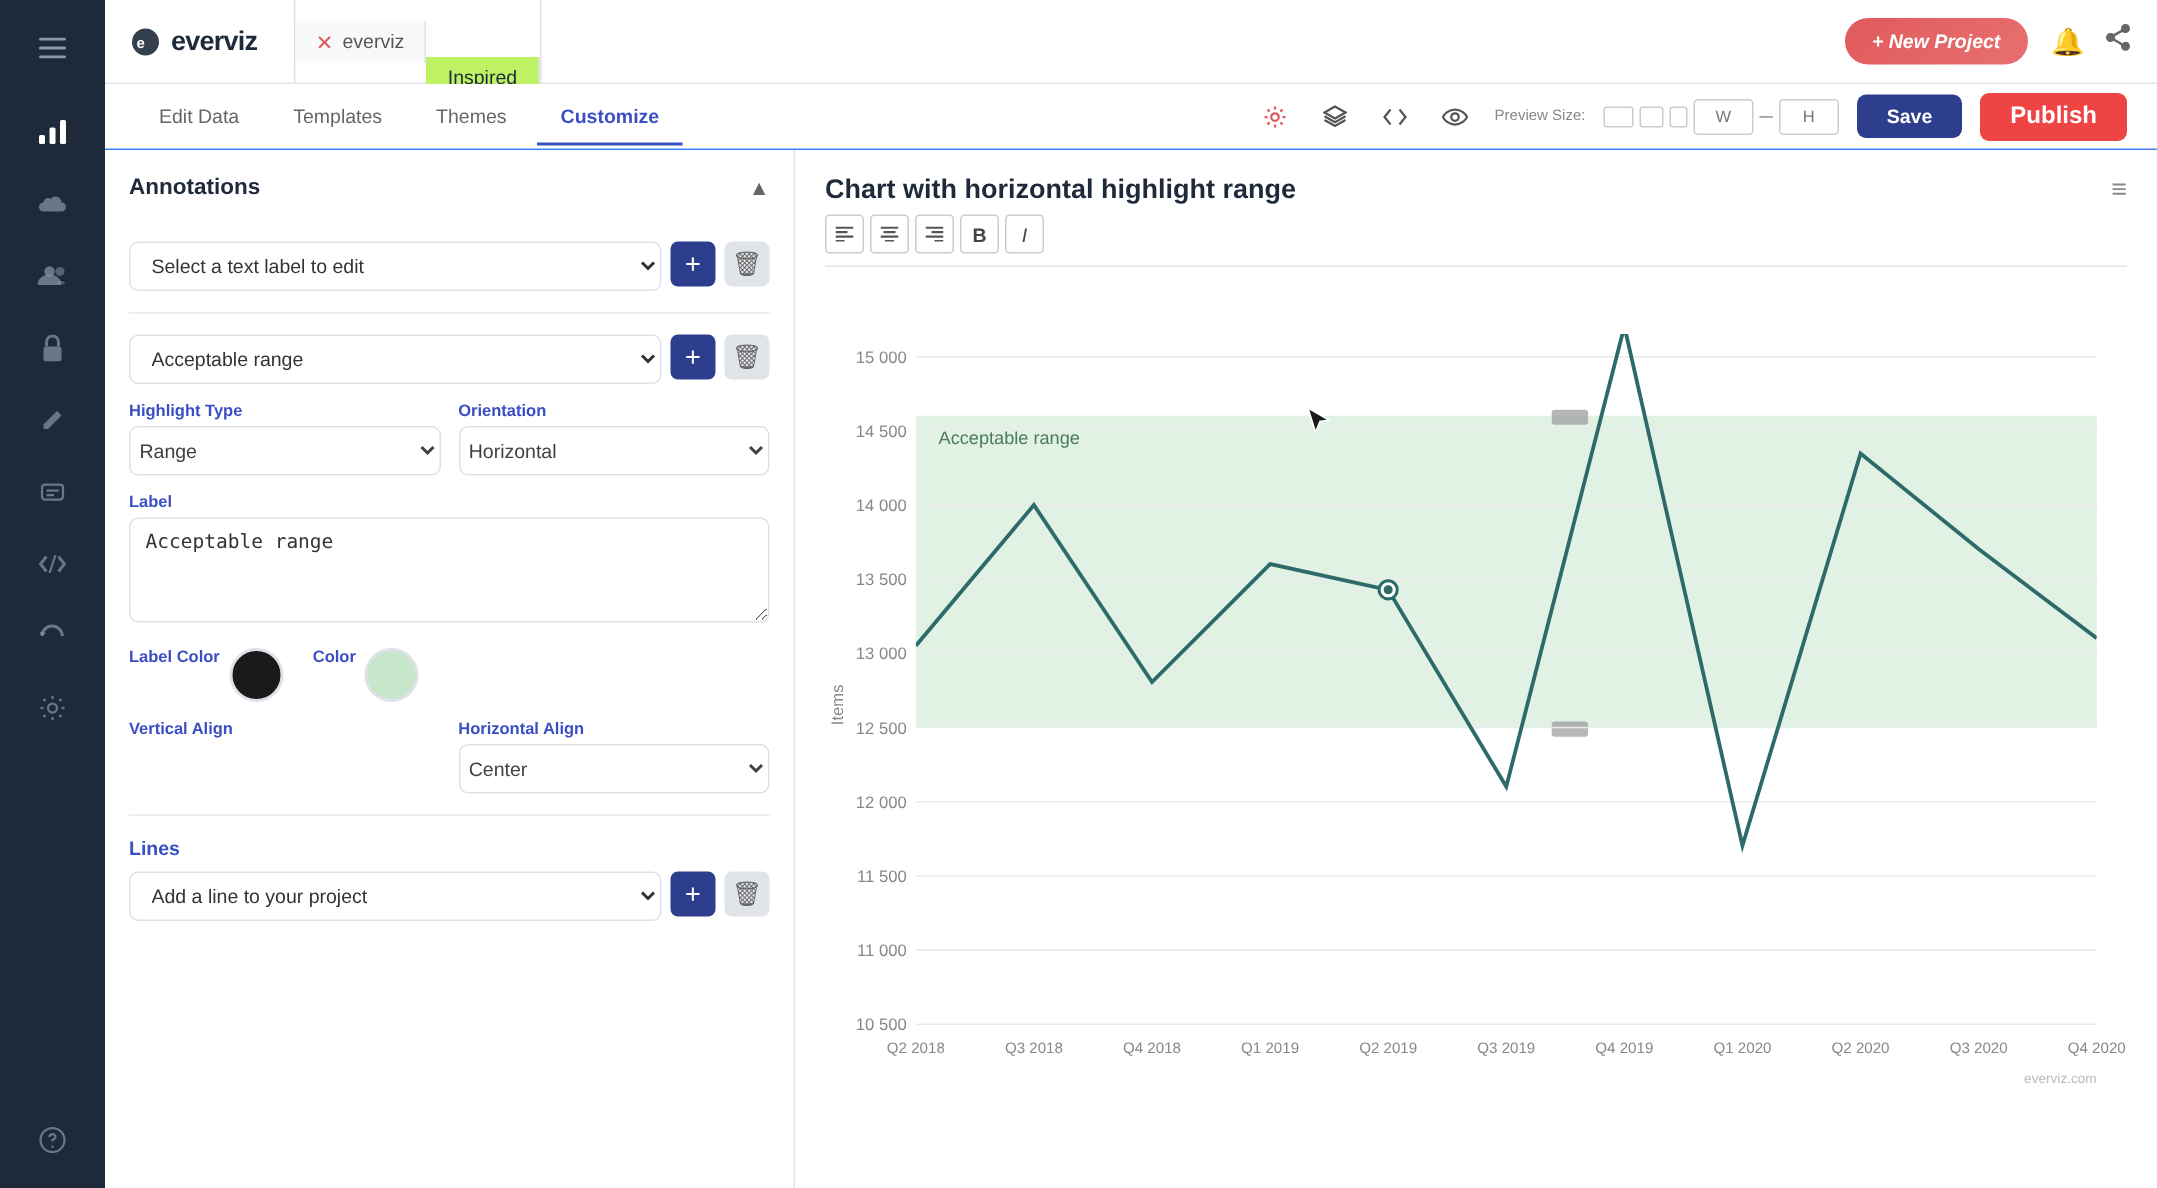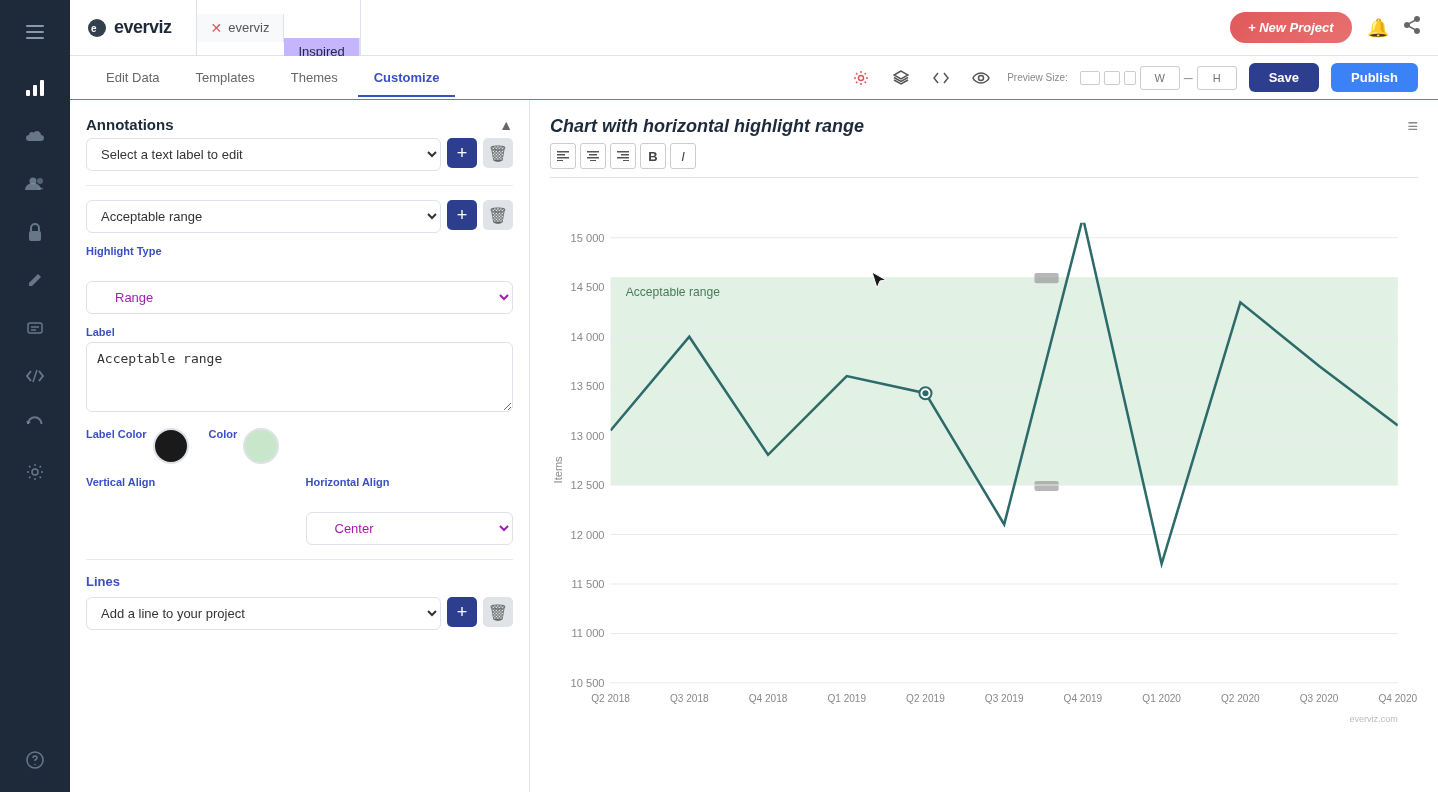--- a/index.html
+++ b/index.html
@@ -57,21 +57,21 @@
       margin-left: 8px;
     }
     .breadcrumb-part {
       padding: 6px 14px;
       font-size: 13px;
       color: #555;
       background: #f8f9fa;
       border-right: 1px solid #dde2e8;
       display: flex; align-items: center; gap: 6px;
     }
-    .breadcrumb-part.active { background: #c4b5fd; color: #1e2a3a; font-weight: 500; margin-top: 48px; }
+    .breadcrumb-part.active { background: #bef264; color: #1e2a3a; font-weight: 500; margin-top: 48px; }
     .new-project-btn {
       background: linear-gradient(135deg, #e05a5a, #e87070);
       color: #fff;
       border: none;
       padding: 8px 18px;
       border-radius: 20px;
       font-size: 13px;
       font-weight: 600;
       cursor: pointer;
       display: flex; align-items: center; gap: 4px;
@@ -116,43 +116,43 @@
     .tool-icon.active { color: #e05a5a; }
     .preview-label { font-size: 10px; color: #888; }
     .preview-sizes { display: flex; gap: 4px; align-items: center; }
     .preview-size-btn { width: 20px; height: 14px; border: 1px solid #ccc; background: #fff; cursor: pointer; border-radius: 2px; }
     .preview-input { width: 40px; height: 24px; border: 1px solid #ccc; border-radius: 3px; font-size: 11px; text-align: center; }
     .save-btn {
       background: #2d3e8e; color: #fff; border: none;
       padding: 7px 20px; border-radius: 6px; font-size: 13px; font-weight: 600; cursor: pointer;
     }
     .publish-btn {
-      background: #3b82f6; color: #fff; border: none;
-      padding: 7px 20px; border-radius: 6px; font-size: 13px; font-weight: 600; cursor: pointer;
+      background: #ef4444; color: #fff; border: none;
+      padding: 7px 20px; border-radius: 6px; font-size: 16px; font-weight: 600; cursor: pointer;
     }
 
     
     .content-area {
       display: flex;
       flex: 1;
       overflow: hidden;
     }
 
     
     .left-panel {
       width: 460px;
       background: #fff;
       border-right: 1px solid #e0e4e8;
       overflow-y: auto;
       padding: 16px;
       flex-shrink: 0;
     }
     .panel-section-header {
       display: flex; align-items: flex-end; justify-content: space-between;
-      margin-bottom: 5px;
+      margin-bottom: 28px;
     }
     .panel-section-title {
       font-size: 15px; font-weight: 700; color: #1e2a3a;
     }
     .collapse-btn { color: #666; cursor: pointer; font-size: 14px; }
 
     .subsection-title {
       font-size: 13px; font-weight: 600; color: #3b4fc4;
       margin-bottom: 8px; margin-top: 4px;
     }
@@ -181,23 +181,23 @@
 
     .form-label {
       font-size: 11px; color: #3b4fc4; font-weight: 600;
       margin-bottom: 4px; display: block;
     }
     .form-row {
       display: flex; gap: 12px; margin-bottom: 12px;
     }
     .form-col { flex: 1; }
     .form-select {
-      width: 100%; padding: 7px 24px;
+      width: 100%; padding: 7px 2px;
       border: 1px solid #dde2e8; border-radius: 6px;
-      font-size: 13px; color: #a21caf; background: #fff; cursor: pointer; margin-top: 20px;
+      font-size: 13px; color: #404040; background: #fff; cursor: pointer;
     }
     .form-textarea {
       width: 100%; padding: 8px 10px;
       border: 1px solid #dde2e8; border-radius: 6px;
       font-size: 13px; color: #333; resize: vertical;
       min-height: 70px;
       margin-bottom: 12px;
     }
 
     .color-row {
@@ -215,21 +215,20 @@
     .chart-area {
       flex: 1;
       background: #fff;
       padding: 16px 20px;
       overflow: hidden;
       position: relative;
     }
     .chart-title-bar {
       display: flex; align-items: center; justify-content: space-between;
       margin-bottom: 6px;
-      font-style: italic;
     }
     .chart-title-text {
       font-size: 18px; font-weight: 600; color: #1e2a3a;
     }
     .chart-menu-icon { color: #888; cursor: pointer; font-size: 18px; }
     .text-format-bar {
       display: flex; align-items: center; gap: 4px;
       margin-bottom: 12px; padding-bottom: 8px;
       border-bottom: 1px solid #e0e4e8;
     }
@@ -426,20 +425,26 @@
         </select>
         <button class="add-btn">+</button>
         <button class="del-btn">🗑</button>
       </div>
 
       <div class="form-row">
         <div class="form-col">
           <label class="form-label">Highlight Type</label>
           <select class="form-select">
             <option>Range</option>
+          </select>
+        </div>
+        <div class="form-col">
+          <label class="form-label">Orientation</label>
+          <select class="form-select">
+            <option>Horizontal</option>
           </select>
         </div>
       </div>
 
       <label class="form-label">Label</label>
       <textarea class="form-textarea" style="">Acceptable range</textarea>
 
       <div class="color-row">
         <div class="color-col">
           <label class="form-label">Label Color</label>

